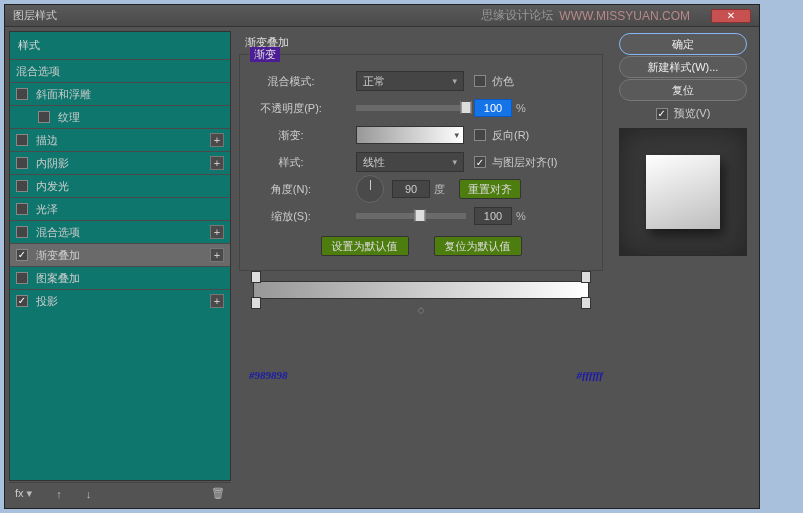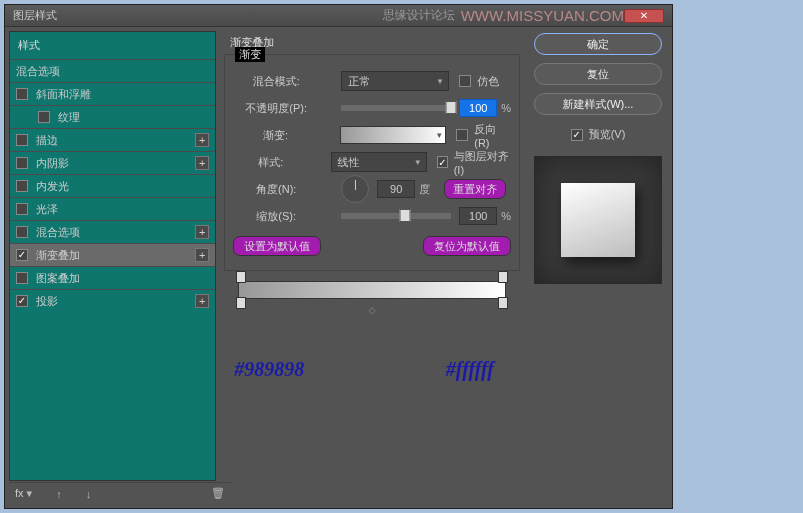--- a/index.html
+++ b/index.html
@@ -1,67 +1,67 @@
 <!DOCTYPE html>
 <html><head>
 <meta charset="utf-8">
 <style>
 *{box-sizing:border-box;margin:0;padding:0;font-family:"Microsoft YaHei",sans-serif;font-size:11px;color:#ccc}
 body{background:#a8c0db;padding:4px}
-.window{background:#535353;border:1px solid #222;width:669px;height:505px;position:relative}
+.window{background:#535353;border:1px solid #222;width:756px;height:505px;position:relative}
 .titlebar{height:22px;background:linear-gradient(#5a5a5a,#4a4a4a);border-bottom:1px solid #333;display:flex;align-items:center;padding:0 8px}
 .titlebar .title{flex:0 0 auto}
 .titlebar .spacer{flex:1}
 .titlebar .watermark{color:#999;font-size:12px;margin-right:6px}
-.titlebar .watermark2{color:#b88;font-size:15px;margin-right:0}
+.titlebar .watermark2{color:#b88;font-size:12px;margin-right:21px}
 .titlebar .close{width:40px;height:14px;background:#c75050;border:1px solid #8a3030;border-radius:2px;display:flex;align-items:center;justify-content:center;color:#fff;font-size:10px}
 .body{display:flex;height:458px;padding:4px}
 .sidebar{width:222px;border:1px solid #333;background:#0f766e}
 .sidehdr{padding:6px 8px;color:#ddd}
 .sideitem{display:flex;align-items:center;padding:3px 6px;border-top:1px solid #4a4a4a;position:relative;height:23px}
 .sideitem.sub{padding-left:28px}
 .sideitem .cb{width:12px;height:12px;border:1px solid #888;background:#454545;margin-right:8px;display:flex;align-items:center;justify-content:center}
 .sideitem .cb.checked::after{content:"✓";color:#fff;font-size:10px;line-height:1}
 .sideitem .plus{position:absolute;right:6px;width:14px;height:14px;border:1px solid #777;display:flex;align-items:center;justify-content:center;color:#ccc;font-size:11px;background:#4a4a4a}
 .sideitem.selected{background:#6a6a6a}
 .sidefoot{position:absolute;bottom:4px;left:4px;width:222px;height:22px;border-top:1px solid #444;display:flex;align-items:center;padding:0 6px;gap:24px;background:#535353}
 .sidefoot .ic{color:#bbb;font-size:11px}
 .sidefoot .spacer{flex:1}
 .center{flex:1;padding:2px 8px 8px 8px;position:relative}
 .group-title{color:#ddd;margin:2px 0 4px 6px}
 .group{border:1px solid #444;padding:10px 8px 8px 8px;position:relative;margin-bottom:8px}
-.group .legend{position:absolute;top:-8px;left:10px;background:#000000;padding:0 4px;color:#ddd}
+.group .legend{position:absolute;top:-8px;left:10px;background:#4c1d95;padding:0 4px;color:#ddd}
 .row{display:flex;align-items:center;margin:5px 0;height:22px}
 .row .label{width:86px;text-align:center;color:#ccc;margin-right:22px}
 .select{height:20px;background:#454545;border:1px solid #333;display:flex;align-items:center;padding:0 6px;justify-content:space-between}
 .select .arrow{color:#aaa;font-size:9px}
 .select.blend{width:108px}
 .select.style{width:108px}
 .gradprev{width:108px;height:18px;border:1px solid #333;background:linear-gradient(to right,#989898,#ffffff);display:flex;justify-content:flex-end;align-items:center;padding-right:4px}
 .gradprev .arrow{color:#555;font-size:9px}
 .slider{position:relative;width:110px;height:6px;background:#6a6a6a;margin-right:8px}
 .slider .thumb{position:absolute;top:-4px;width:11px;height:13px;background:#ddd;border:1px solid #555;transform:translateX(-50%)}
 .numbox{width:38px;height:18px;background:#454545;border:1px solid #333;text-align:center;line-height:16px;color:#ccc;margin-right:4px}
 .numbox.hilite{background:#1473e6;color:#fff;border-color:#0d5bbf}
 .ck{width:12px;height:12px;border:1px solid #888;background:#454545;margin:0 6px 0 10px;display:flex;align-items:center;justify-content:center}
 .ck.checked::after{content:"✓";color:#fff;font-size:10px}
 .angdial{width:28px;height:28px;border:1px solid #666;border-radius:50%;background:#4a4a4a;position:relative;margin-right:8px}
 .angdial::after{content:"";position:absolute;left:50%;top:4px;width:1px;height:10px;background:#ccc}
-.btn{height:20px;padding:0 10px;background:#a21caf;border:1px solid #333;display:inline-flex;align-items:center;justify-content:center;color:#ddd;border-radius:7px}
+.btn{height:20px;padding:0 10px;background:#4d7c0f;border:1px solid #333;display:inline-flex;align-items:center;justify-content:center;color:#ddd;border-radius:2px}
 .btn.small{height:20px;padding:0 8px}
 .gradbar-wrap{margin:10px 14px 0 14px;position:relative}
 .gradbar{height:18px;background:linear-gradient(to right,#989898,#ffffff);border:1px solid #333}
 .stop{position:absolute;width:10px;height:12px;background:#ddd;border:1px solid #333}
 .stop.top{top:-10px}
 .stop.bot{bottom:-10px}
 .stop.l{left:-2px}
 .stop.r{right:-2px}
 .midpt{position:absolute;left:50%;bottom:-16px;transform:translateX(-50%);color:#888;font-size:9px}
-.hexlabel{position:absolute;font-family:serif;font-style:italic;font-weight:bold;color:#1a1aaa;font-size:20px}
-.rightcol{width:144px;padding:2px 6px;display:flex;flex-direction:column;align-items:center;gap:8px}
+.hexlabel{position:absolute;font-family:serif;font-style:italic;font-weight:bold;color:#1a1aaa;font-size:11px}
+.rightcol{width:144px;padding:2px 6px;display:flex;flex-direction:column;align-items:center;gap:1px}
 .rbtn{width:128px;height:22px;border:1px solid #777;border-radius:11px;background:#5a5a5a;display:flex;align-items:center;justify-content:center;color:#eee}
 .rbtn.primary{border-color:#8ab4f8}
 .prevrow{display:flex;align-items:center;margin-top:4px}
 .prevrow .ck{margin-left:0}
 .preview-box{width:128px;height:128px;background:#3a3a3a;border:1px solid #2a2a2a;display:flex;align-items:center;justify-content:center;margin-top:6px;box-shadow:inset 0 0 30px #222}
 .preview-swatch{width:74px;height:74px;background:linear-gradient(160deg,#fff,#bdbdbd);box-shadow:4px 6px 12px rgba(0,0,0,.6)}
 .unit{color:#bbb}
 </style>
 </head>
 <body>
@@ -183,43 +183,43 @@
 
         <div class="row">
           <span class="label">缩放(S):</span>
           <div class="slider">
               <div class="thumb" style="left:58%"></div>
             </div>
           <div class="numbox">100</div>
           <span class="unit">%</span>
         </div>
 
-        <div class="row" style="justify-content:space-between;gap:25px;margin-top:8px">
+        <div class="row" style="justify-content:center;gap:25px;margin-top:8px">
           <div class="btn">设置为默认值</div>
           <div class="btn">复位为默认值</div>
         </div>
       </div>
 
       <div class="gradbar-wrap">
         <div class="stop top l"></div>
         <div class="stop top r"></div>
         <div class="gradbar"></div>
         <div class="stop bot l"></div>
         <div class="stop bot r"></div>
         <div class="midpt">◇</div>
       </div>
 
       <div class="hexlabel" style="left:18px;bottom:100px">#989898</div>
-      <div class="hexlabel" style="right:34px;bottom:100px">#ffffff</div>
+      <div class="hexlabel" style="right:8px;bottom:100px">#ffffff</div>
     </div>
 
     <div class="rightcol">
       <div class="rbtn primary">确定</div>
+      <div class="rbtn">新建样式(W)...</div>
       <div class="rbtn">复位</div>
-      <div class="rbtn">新建样式(W)...</div>
       <div class="prevrow">
         <div class="ck checked"></div>
         <span>预览(V)</span>
       </div>
       <div class="preview-box">
         <div class="preview-swatch"></div>
       </div>
     </div>
   </div>
 

